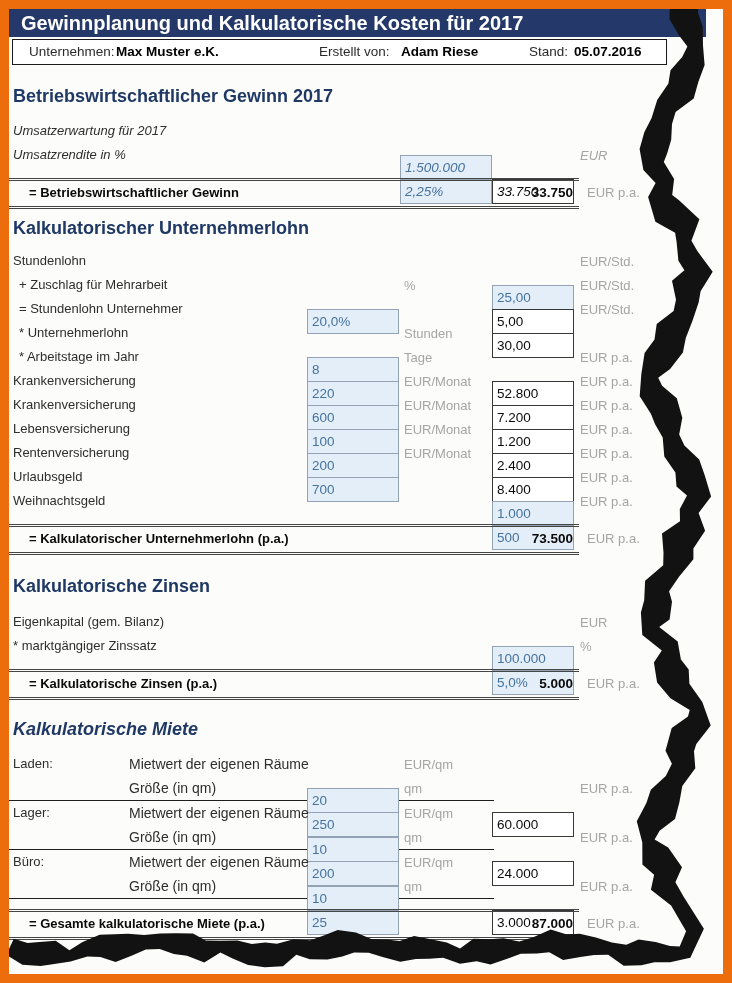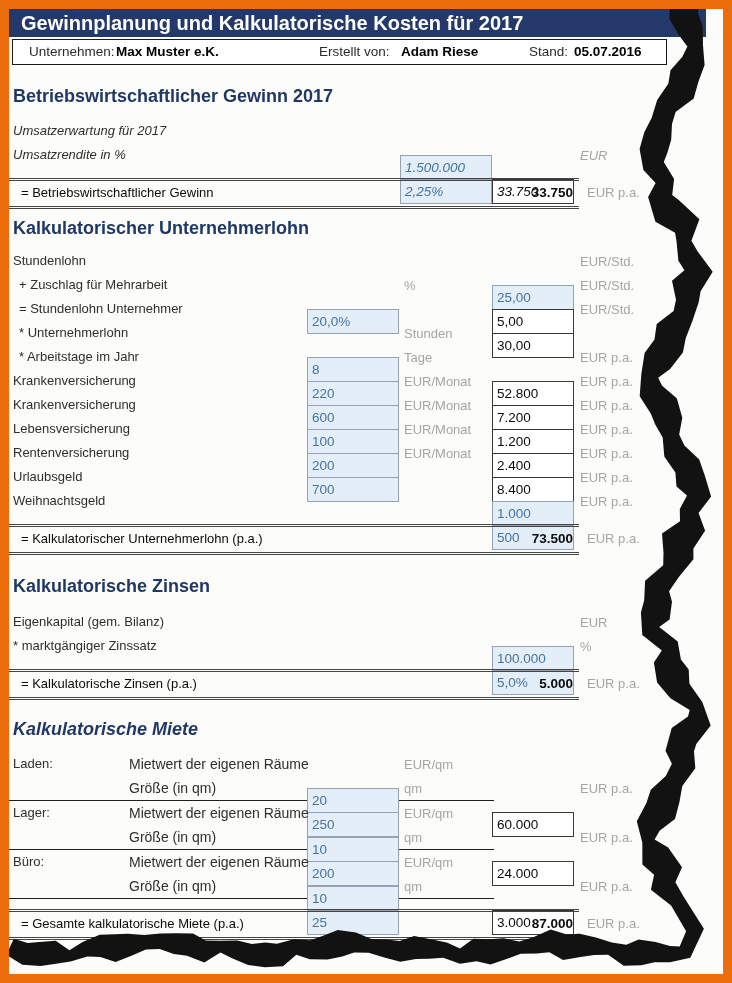--- a/index.html
+++ b/index.html
@@ -26,21 +26,21 @@
   .cell.input{background:#E3EEF8;border:1px solid #93A3B4;color:#46739E;}
   .cell.output{background:#fff;border:1px solid #383838;color:#0a0a0a;}
   .cb{left:391px;width:92px;}
   .cm{left:298px;width:92px;}
   .cr{left:483px;width:82px;}
   .unit{position:absolute;top:5px;font-size:13px;color:#A5A5A5;white-space:nowrap;}
   .um{left:395px;}
   .ur{left:571px;}
   .total{position:relative;height:25px;margin-top:11px;width:570px;
     border-top:3px double #454545;border-bottom:3px double #454545;}
-  .total .tl{position:absolute;left:12px;top:4px;font-size:13px;font-weight:normal;color:#0a0a0a;white-space:nowrap;}
+  .total .tl{position:absolute;left:20px;top:4px;font-size:13px;font-weight:bold;color:#0a0a0a;white-space:nowrap;}
   .total .tv{position:absolute;right:6px;top:4px;font-size:13.5px;font-weight:bold;color:#0a0a0a;}
   .total .tu{position:absolute;left:578px;top:4px;font-size:13px;color:#A5A5A5;white-space:nowrap;}
   .t4m{margin-top:10px;}
   .mdiv{height:0;border-bottom:1px solid #1e1e1e;width:485px;}
   .torn{position:absolute;left:0;top:0;pointer-events:none;}
 </style>
 </head>
 <body>
 
 <div class="page">

